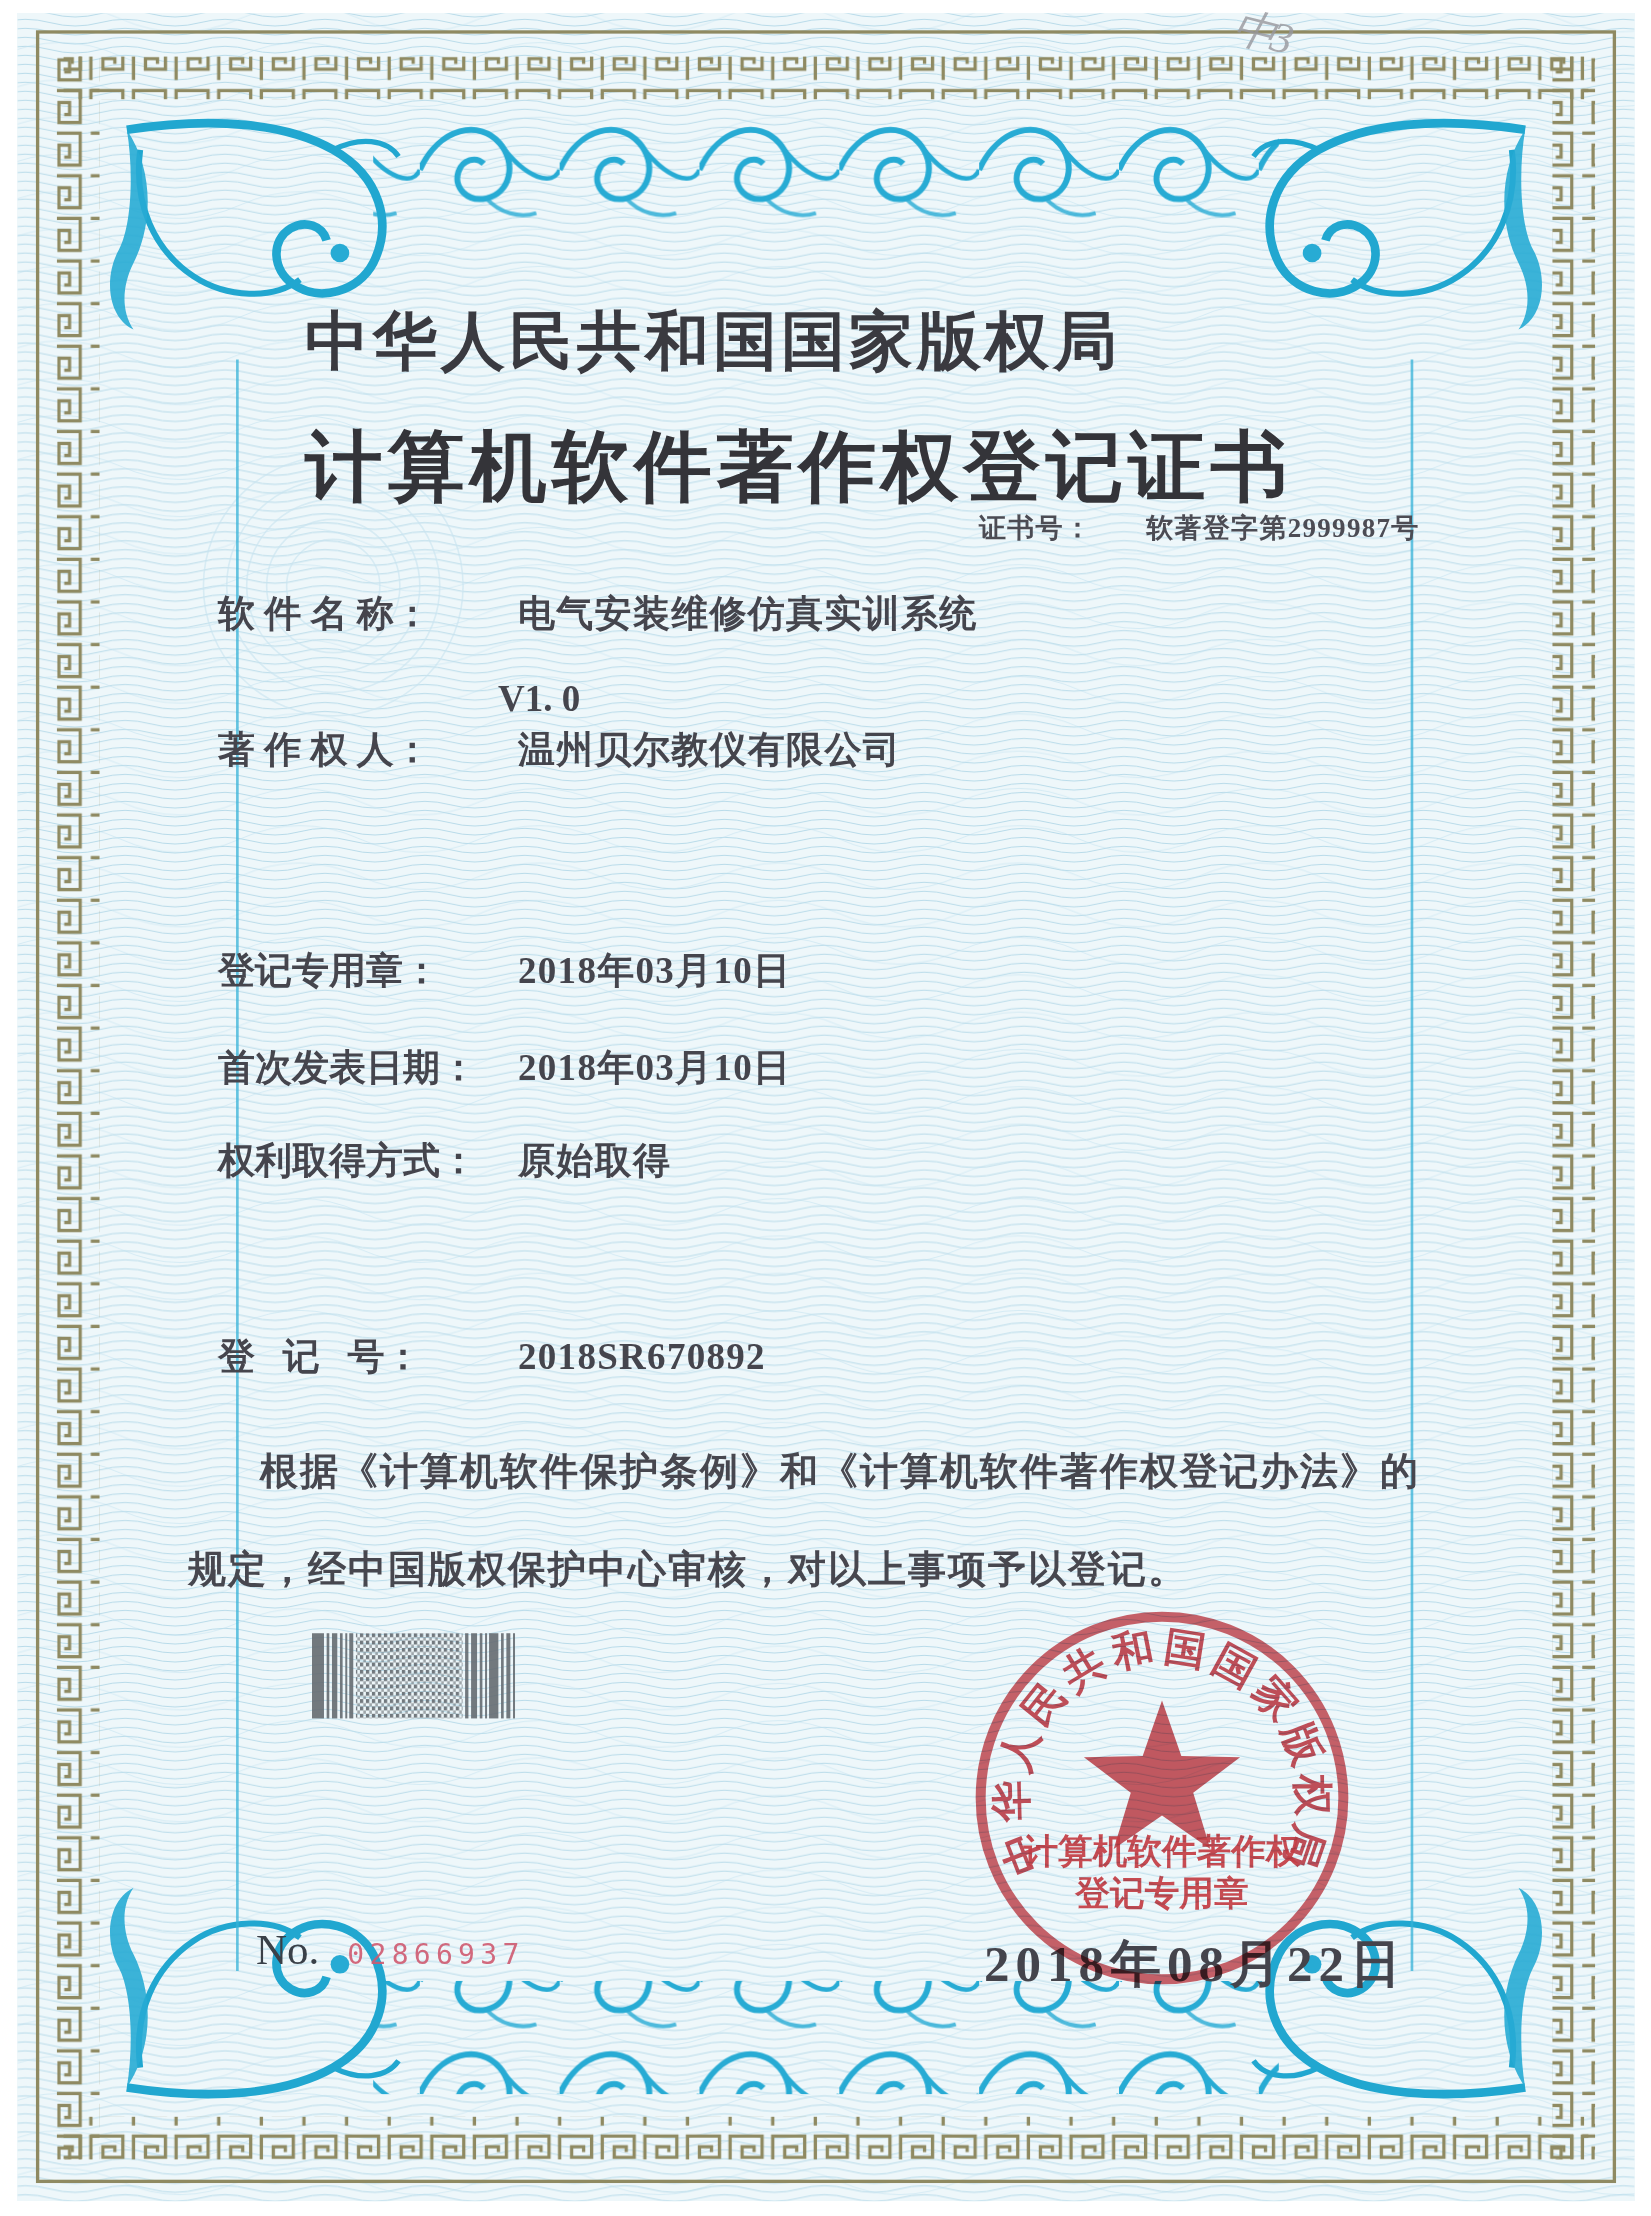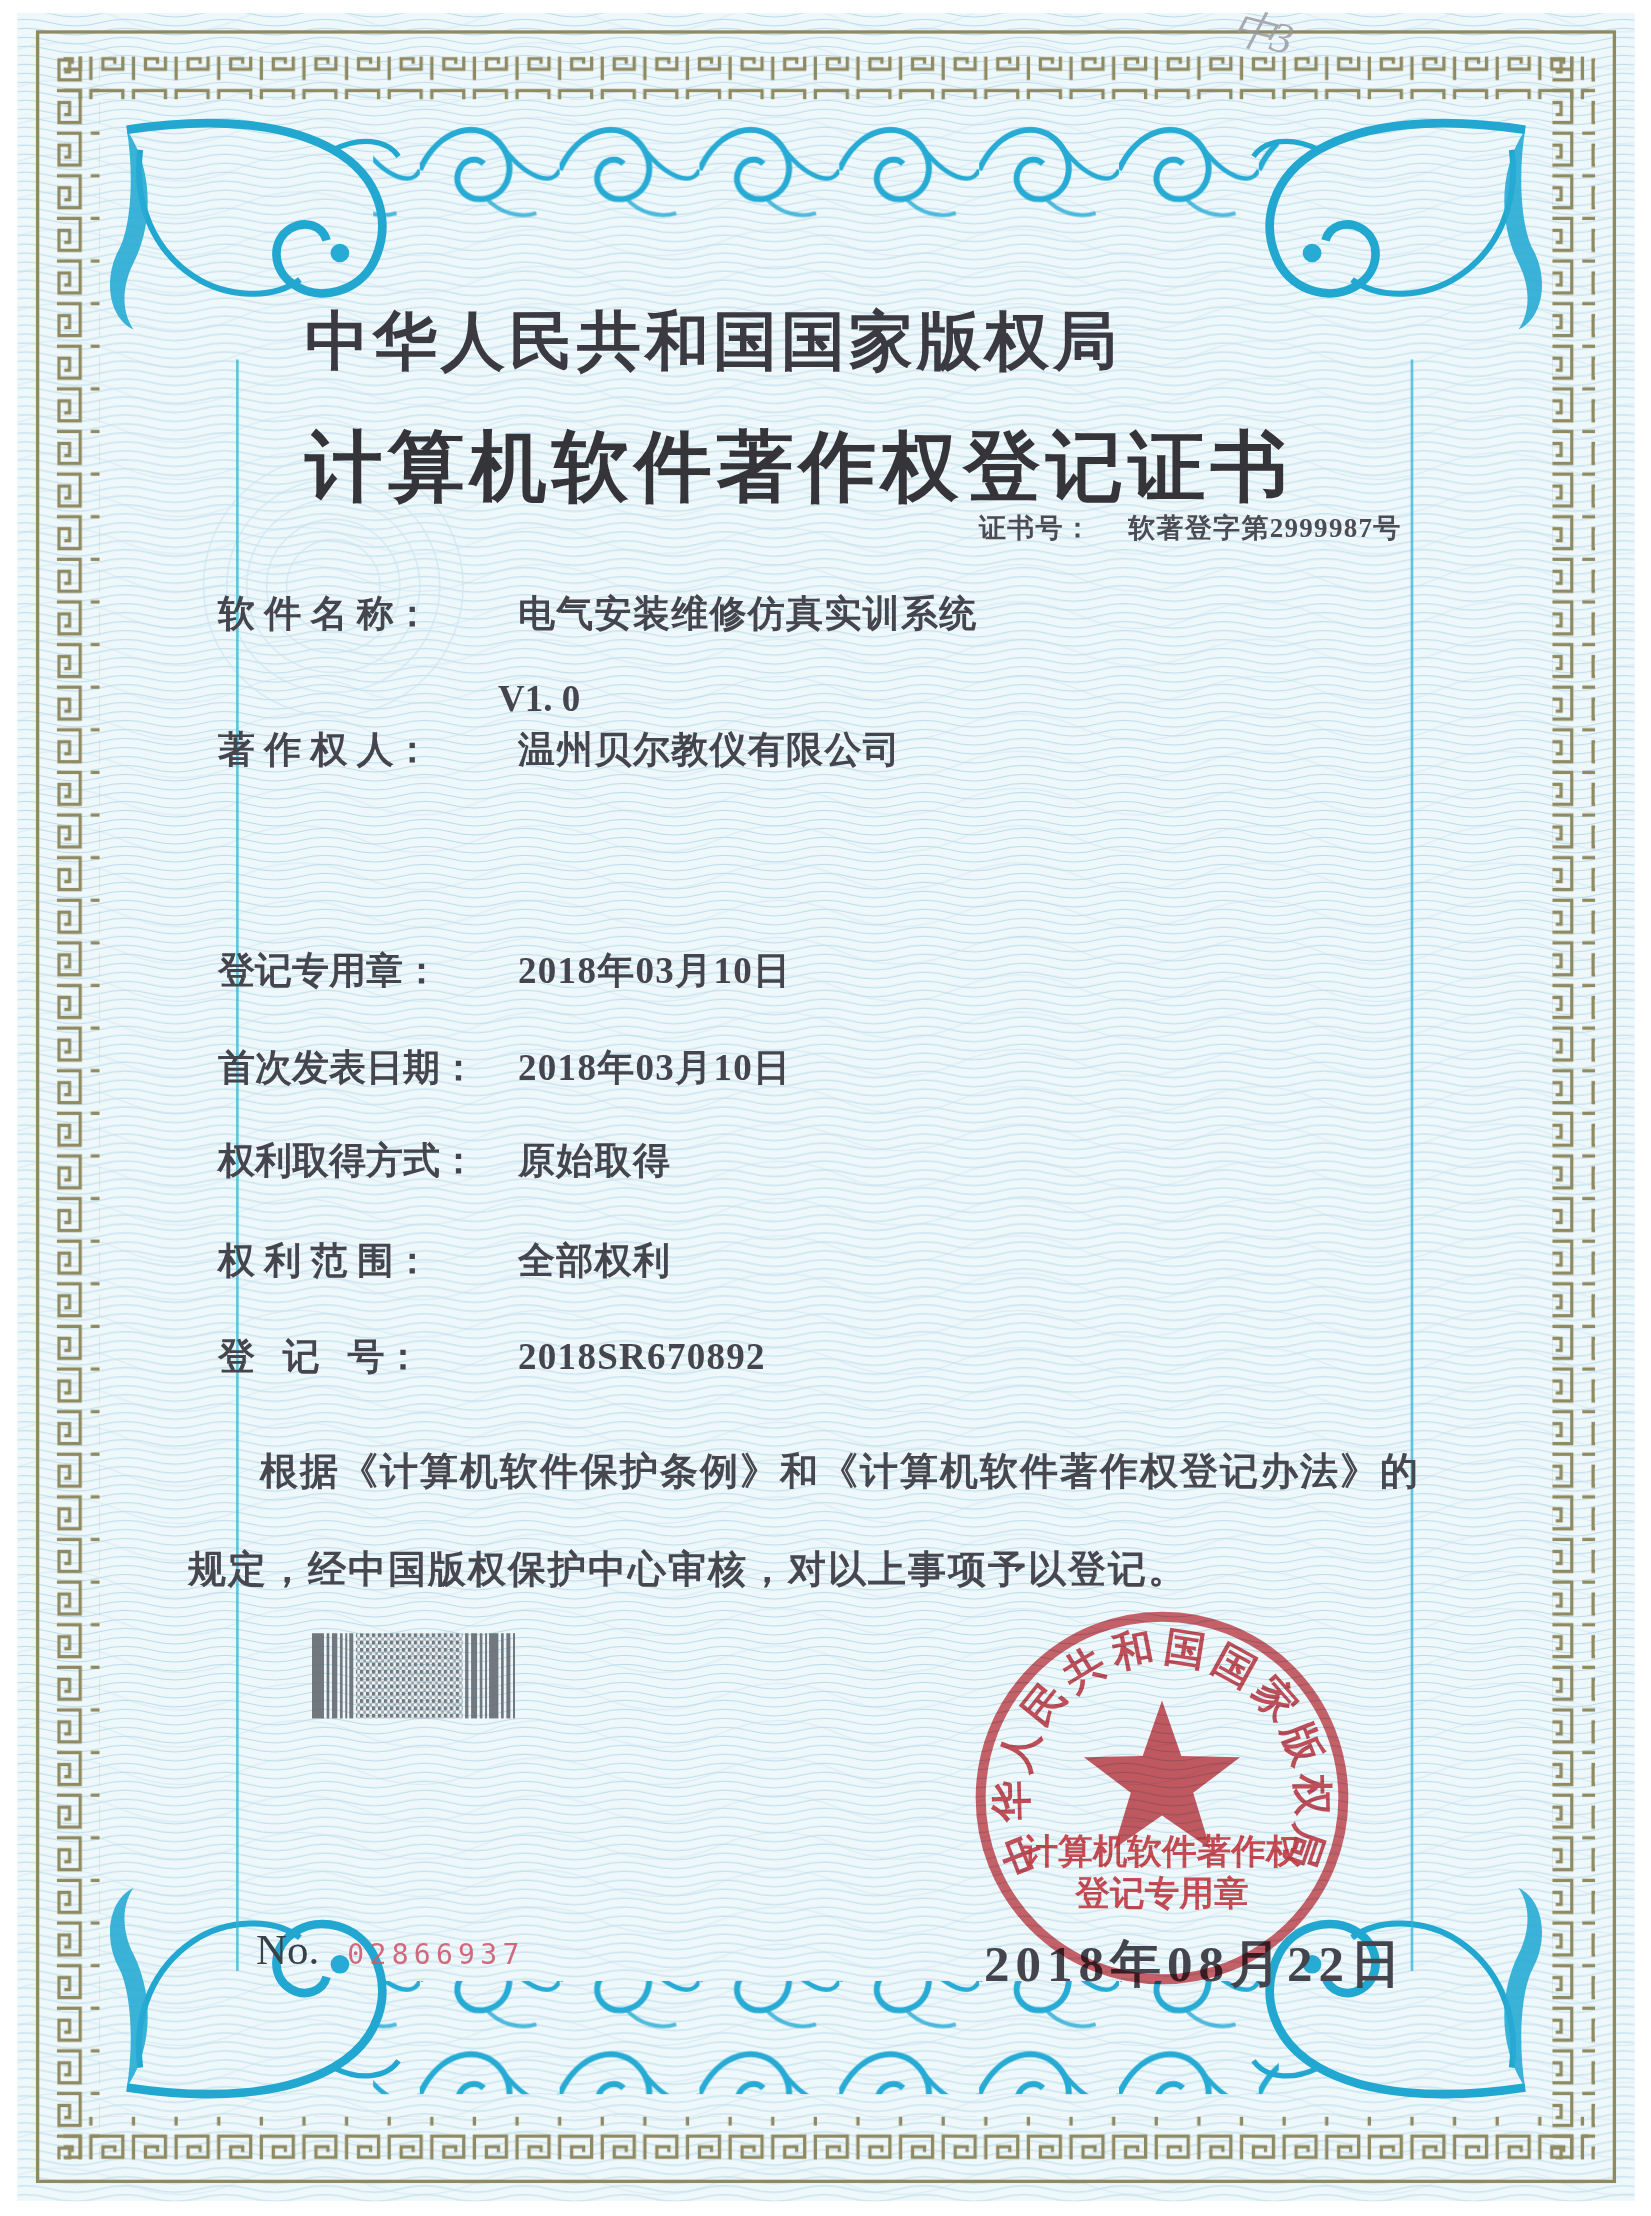--- a/index.html
+++ b/index.html
@@ -18,21 +18,21 @@
 
   .title1 {
     left:220px; top:298px; width:986px; text-align:center;
     font-size:64px; font-weight:bold; letter-spacing:4px; color:#3a3a40;
   }
   .title2 {
     left:-27px; top:416px; width:1652px; text-align:center;
     font-size:77px; font-weight:bold; letter-spacing:5.3px; color:#343439;
   }
   .certno { left:979px; top:510px; font-size:27px; color:#4c4c54; letter-spacing:1.3px; font-weight:bold; }
-  .certno .cnlabel { margin-right:36px; }
+  .certno .cnlabel { margin-right:54px; }
 
   .frow { left:200px; font-size:37px; font-weight:bold; color:#45454d;margin-left:18px; }
   .flabel { display:inline-block; min-width:300px; white-space:pre; }
   .fvalue { letter-spacing:1.3px; }
   .v2line { left:498px; font-size:37px; font-weight:bold; color:#45454d; }
 
   .para { font-size:38px; font-weight:bold; color:#47474f; letter-spacing:2px; }
 
   .noline { left:256px; top:1925px; font-size:43px; color:#3a4048; }
   .serialnum {
@@ -137,23 +137,20 @@
     <span class="flabel">著 作 权 人：</span><span class="fvalue">温州贝尔教仪有限公司</span>
   </div>
   <div class="txt frow" style="top:946px">
     <span class="flabel">登记专用章：</span><span class="fvalue">2018年03月10日</span>
   </div>
   <div class="txt frow" style="top:1043px">
     <span class="flabel">首次发表日期：</span><span class="fvalue">2018年03月10日</span>
   </div>
   <div class="txt frow" style="top:1136px">
     <span class="flabel">权利取得方式：</span><span class="fvalue">原始取得</span>
-  </div>
-  <div class="txt frow" style="top:1236px">
-    <span class="flabel">权 利 范 围：</span><span class="fvalue">全部权利</span>
   </div>
   <div class="txt frow" style="top:1332px">
     <span class="flabel">登   记   号：</span><span class="fvalue">2018SR670892</span>
   </div>
 
   <div class="txt para" style="left:260px; top:1446px">根据《计算机软件保护条例》和《计算机软件著作权登记办法》的</div>
   <div class="txt para" style="left:188px; top:1544px">规定，经中国版权保护中心审核，对以上事项予以登记。</div>
 
   <div class="barcodewrap">
     <svg width="213" height="87" viewBox="0 0 320 130" xmlns="http://www.w3.org/2000/svg">

